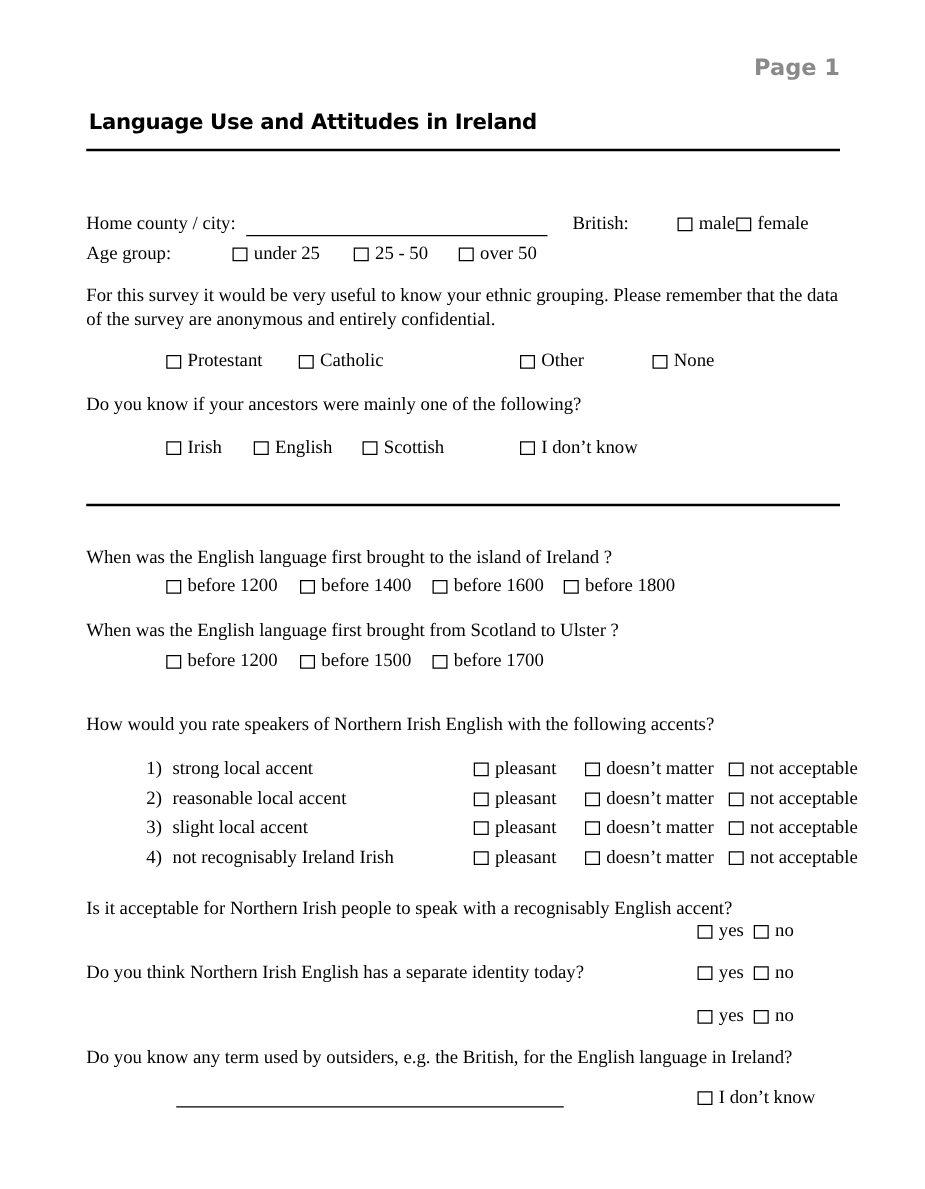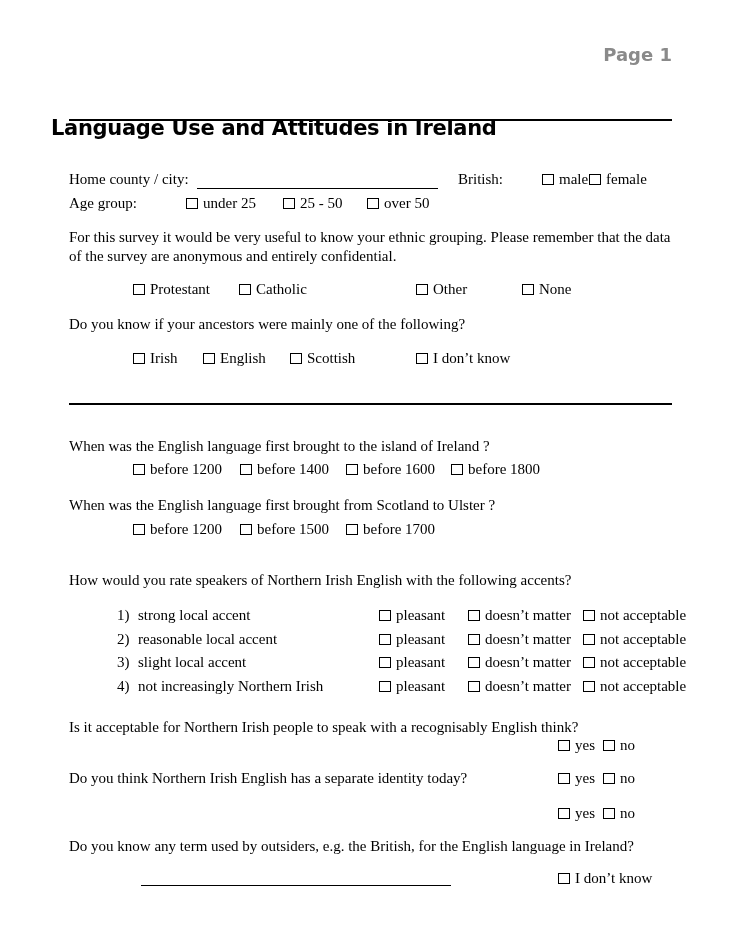--- a/index.html
+++ b/index.html
@@ -14,22 +14,22 @@
   .abs{position:absolute;white-space:nowrap;}
   .line{position:absolute;left:0;width:740px;height:17px;}
   .line .abs{top:0;}
   .pagenum{
     font-family:"DejaVu Sans", sans-serif;
     font-weight:bold;font-size:18px;color:#8a8a8a;
     left:69px;width:603px;text-align:right;
   }
   .title{
     font-family:"DejaVu Sans", sans-serif;
-    font-weight:bold;font-size:21px;letter-spacing:-0.3px;
-    left:51px;top:88px;margin-top:28px;
+    font-weight:bold;font-size:17px;letter-spacing:-0.3px;
+    left:71px;top:88px;
   }
   .rule{position:absolute;left:69px;width:603px;background:#000;}
   .para{
     position:absolute;left:69px;width:606px;
     line-height:18.5px;white-space:normal;
   }
   .opt{display:flex;align-items:center;gap:5px;height:16px;padding-left:26px;}
   .cb{
     display:inline-block;box-sizing:border-box;
     width:12px;height:11px;border:1.6px solid #000;background:#fff;
@@ -213,37 +213,37 @@
       <span>doesn’t matter</span>
     </span>
     <span class="abs opt" style="left:557px">
       <span class="cb"></span>
       <span>not acceptable</span>
     </span>
   </div>
 
   <div class="line" style="top:678px">
     <span class="abs" style="left:117px">4)</span>
-    <span class="abs" style="left:138px">not increasingly Northern Irish</span>
+    <span class="abs" style="left:138px">not recognisably Ireland Irish</span>
     <span class="abs opt" style="left:353px">
       <span class="cb"></span>
       <span>pleasant</span>
     </span>
     <span class="abs opt" style="left:442px">
       <span class="cb"></span>
       <span>doesn’t matter</span>
     </span>
     <span class="abs opt" style="left:557px">
       <span class="cb"></span>
       <span>not acceptable</span>
     </span>
   </div>
 
   <div class="line" style="top:719px">
-    <span class="abs" style="left:69px">Is it acceptable for Northern Irish people to speak with a recognisably English think?</span>
+    <span class="abs" style="left:69px">Is it acceptable for Northern Irish people to speak with a recognisably English accent?</span>
   </div>
   <div class="line" style="top:737px">
     <span class="abs opt" style="left:532px">
       <span class="cb"></span>
       <span>yes</span>
     </span>
     <span class="abs opt" style="left:577px">
       <span class="cb"></span>
       <span>no</span>
     </span>

